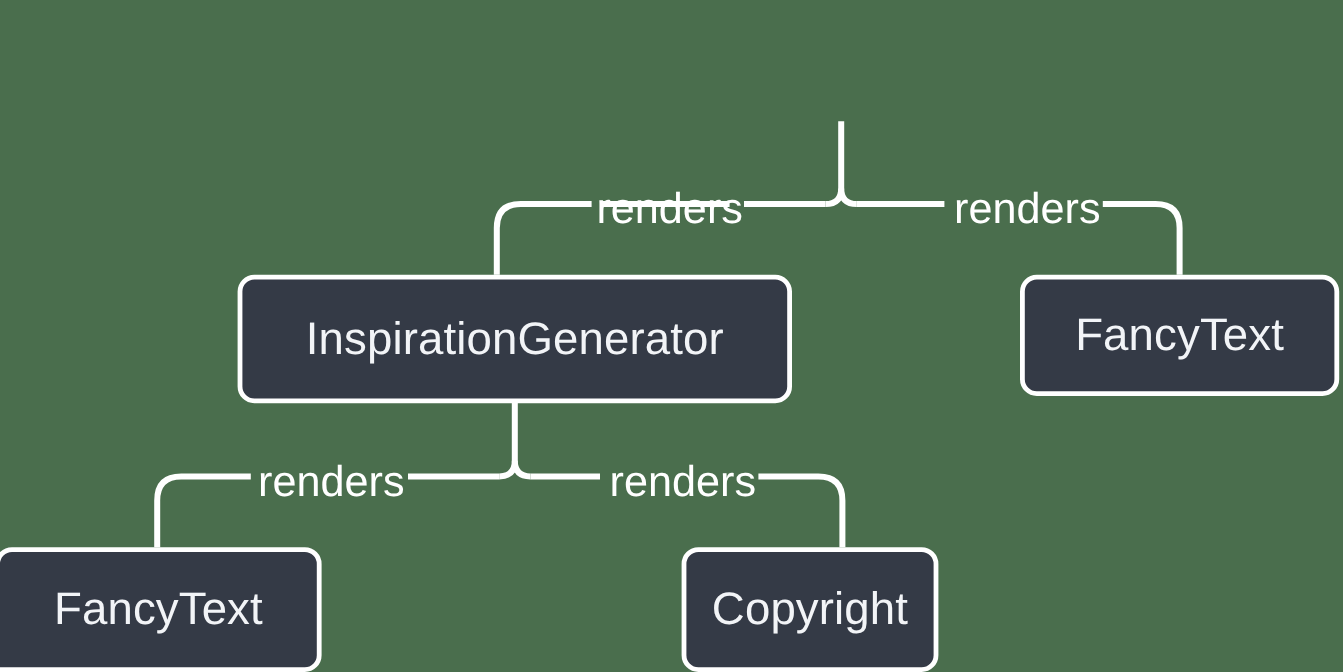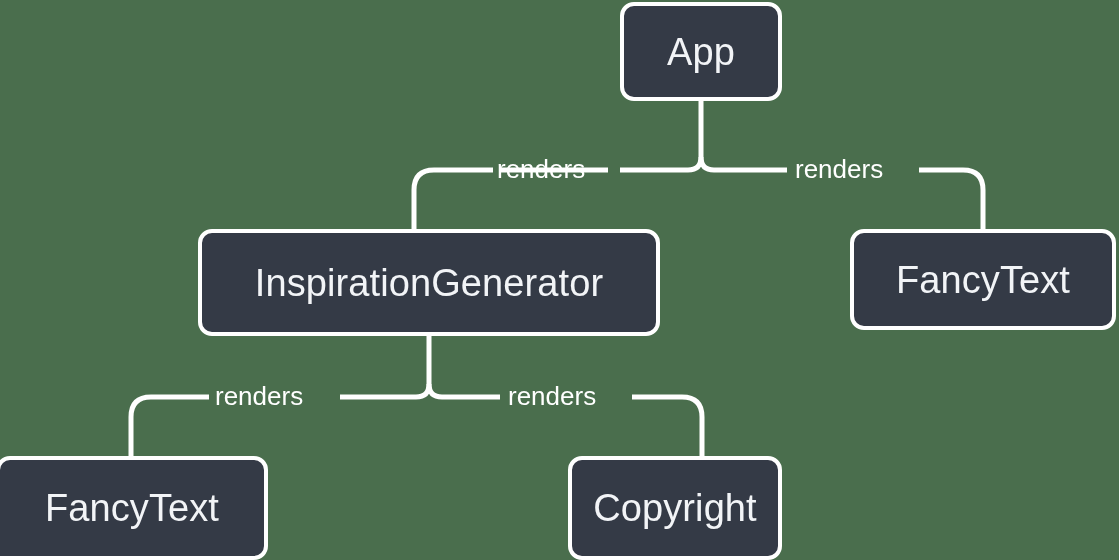--- a/index.html
+++ b/index.html
@@ -40,21 +40,21 @@
     color: #f2f4f7;
     font-size: 38px;
     font-weight: 400;
     letter-spacing: 0.1px;
     white-space: nowrap;
     line-height: 1;
   }
   .edge-label {
     position: absolute;
     color: #ffffff;
-    font-size: 26px;
+    font-size: 36px;
     font-weight: 500;
     line-height: 1;
     white-space: nowrap;
     z-index: 3;
   }
 
   
   #node-app         { left: 620px; top: 2px;   width: 162px; height: 99px; }
   #node-inspiration { left: 198px; top: 229px; width: 462px; height: 107px; }
   #node-fancytext-right { left: 850px; top: 229px; width: 266px; height: 101px; }
@@ -84,23 +84,20 @@
 
       <path d="M 429 330 L 429 384 Q 429 397 416 397"></path>
       <path d="M 429 384 Q 429 397 442 397"></path>
 
       <path d="M 416 397 L 340 397 M 209 397 L 151 397 Q 131 397 131 417 L 131 456"></path>
 
       <path d="M 442 397 L 500 397 M 632 397 L 682 397 Q 702 397 702 417 L 702 456"></path>
     </g>
   </svg>
 
-  <div class="node" id="node-app">
-    <span class="node-label">App</span>
-  </div>
 
   <div class="node" id="node-inspiration">
     <span class="node-label">InspirationGenerator</span>
   </div>
 
   <div class="node" id="node-fancytext-right">
     <span class="node-label">FancyText</span>
   </div>
 
   <div class="node" id="node-fancytext-left">

